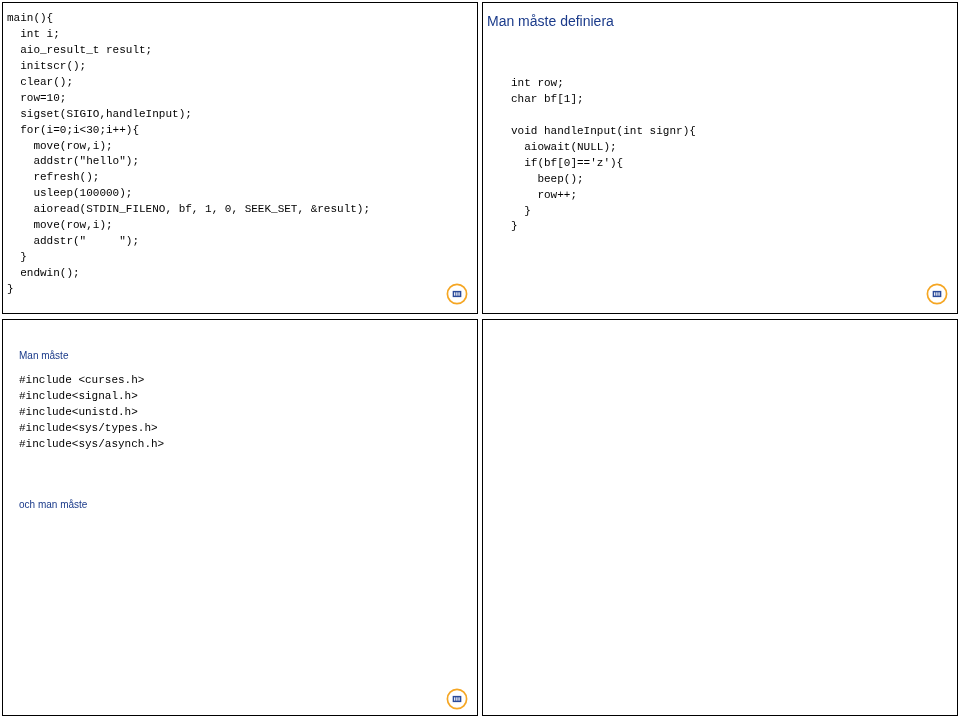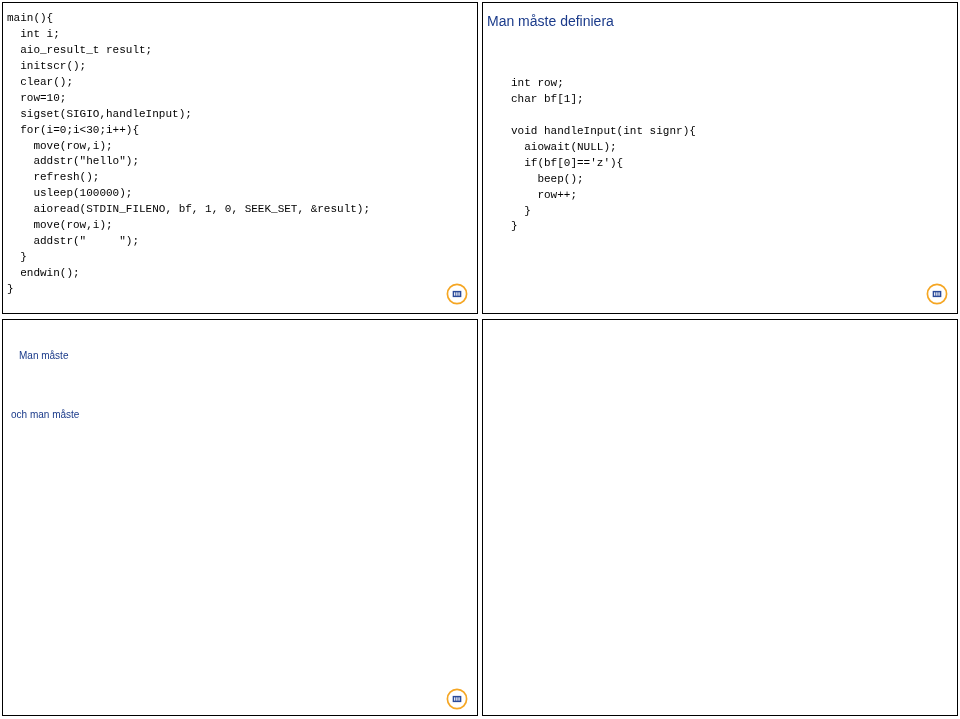--- a/index.html
+++ b/index.html
@@ -138,23 +138,28 @@
       <rect x="47" y="43" width="5" height="14" fill="#fff"></rect>
       <rect x="56" y="43" width="5" height="14" fill="#fff"></rect>
     </svg>
   </div>
 </div>
 
 <div class="slide slide-bl">
   <div style="height: 20px;"></div>
   <div class="section-block" style="margin-left: 12px;">
     <div class="subheading">Man måste</div>
+    <pre>#include &lt;curses.h&gt;
+#include&lt;signal.h&gt;
+#include&lt;unistd.h&gt;
+#include&lt;sys/types.h&gt;
+#include&lt;sys/asynch.h&gt;</pre>
   </div>
   <div style="height: 24px;"></div>
-  <div class="section-block" style="margin-left: 4px;">
+  <div class="section-block" style="margin-left: 12px;">
     <div class="subheading" style="margin-bottom:2px;">och man måste</div>
   </div>
   <div class="logo" style="top: 367px; bottom:auto;">
     <svg viewBox="0 0 100 100">
       <circle cx="50" cy="50" r="40" fill="none" stroke="#f5a623" stroke-width="7"></circle>
       <rect x="32" y="37" width="36" height="26" fill="#2a4a9a"></rect>
       <rect x="38" y="43" width="5" height="14" fill="#fff"></rect>
       <rect x="47" y="43" width="5" height="14" fill="#fff"></rect>
       <rect x="56" y="43" width="5" height="14" fill="#fff"></rect>
     </svg>

